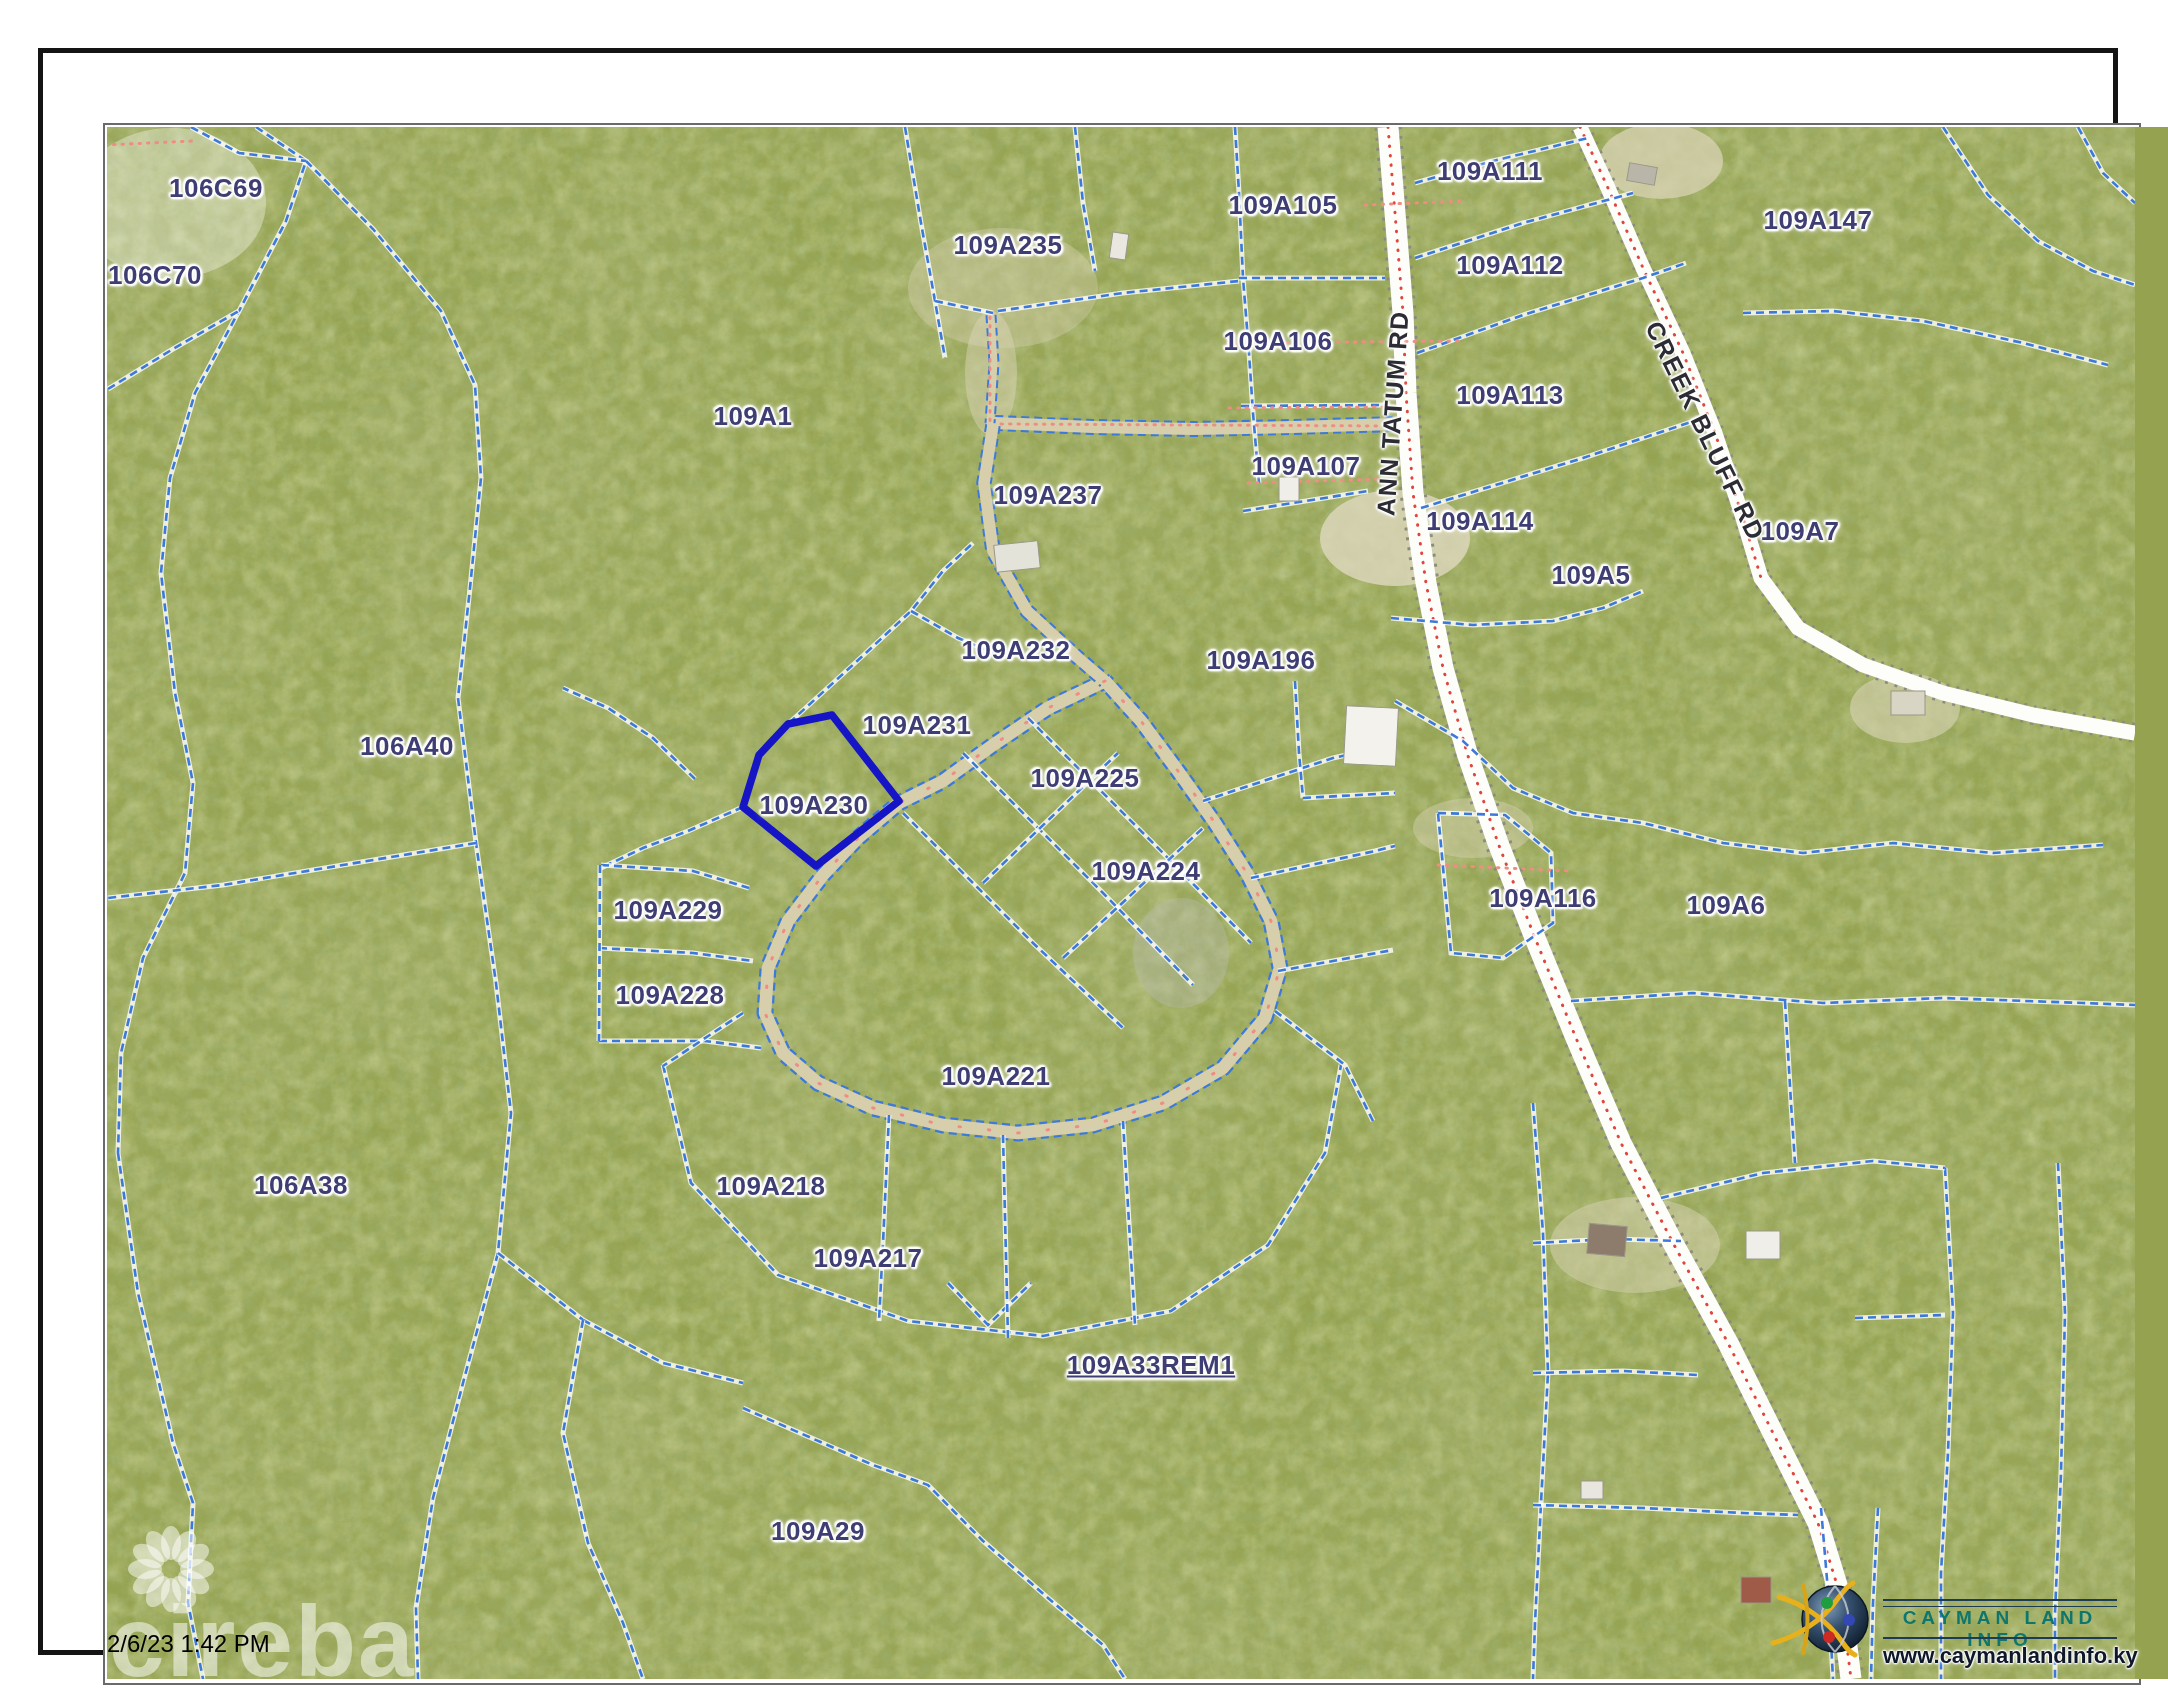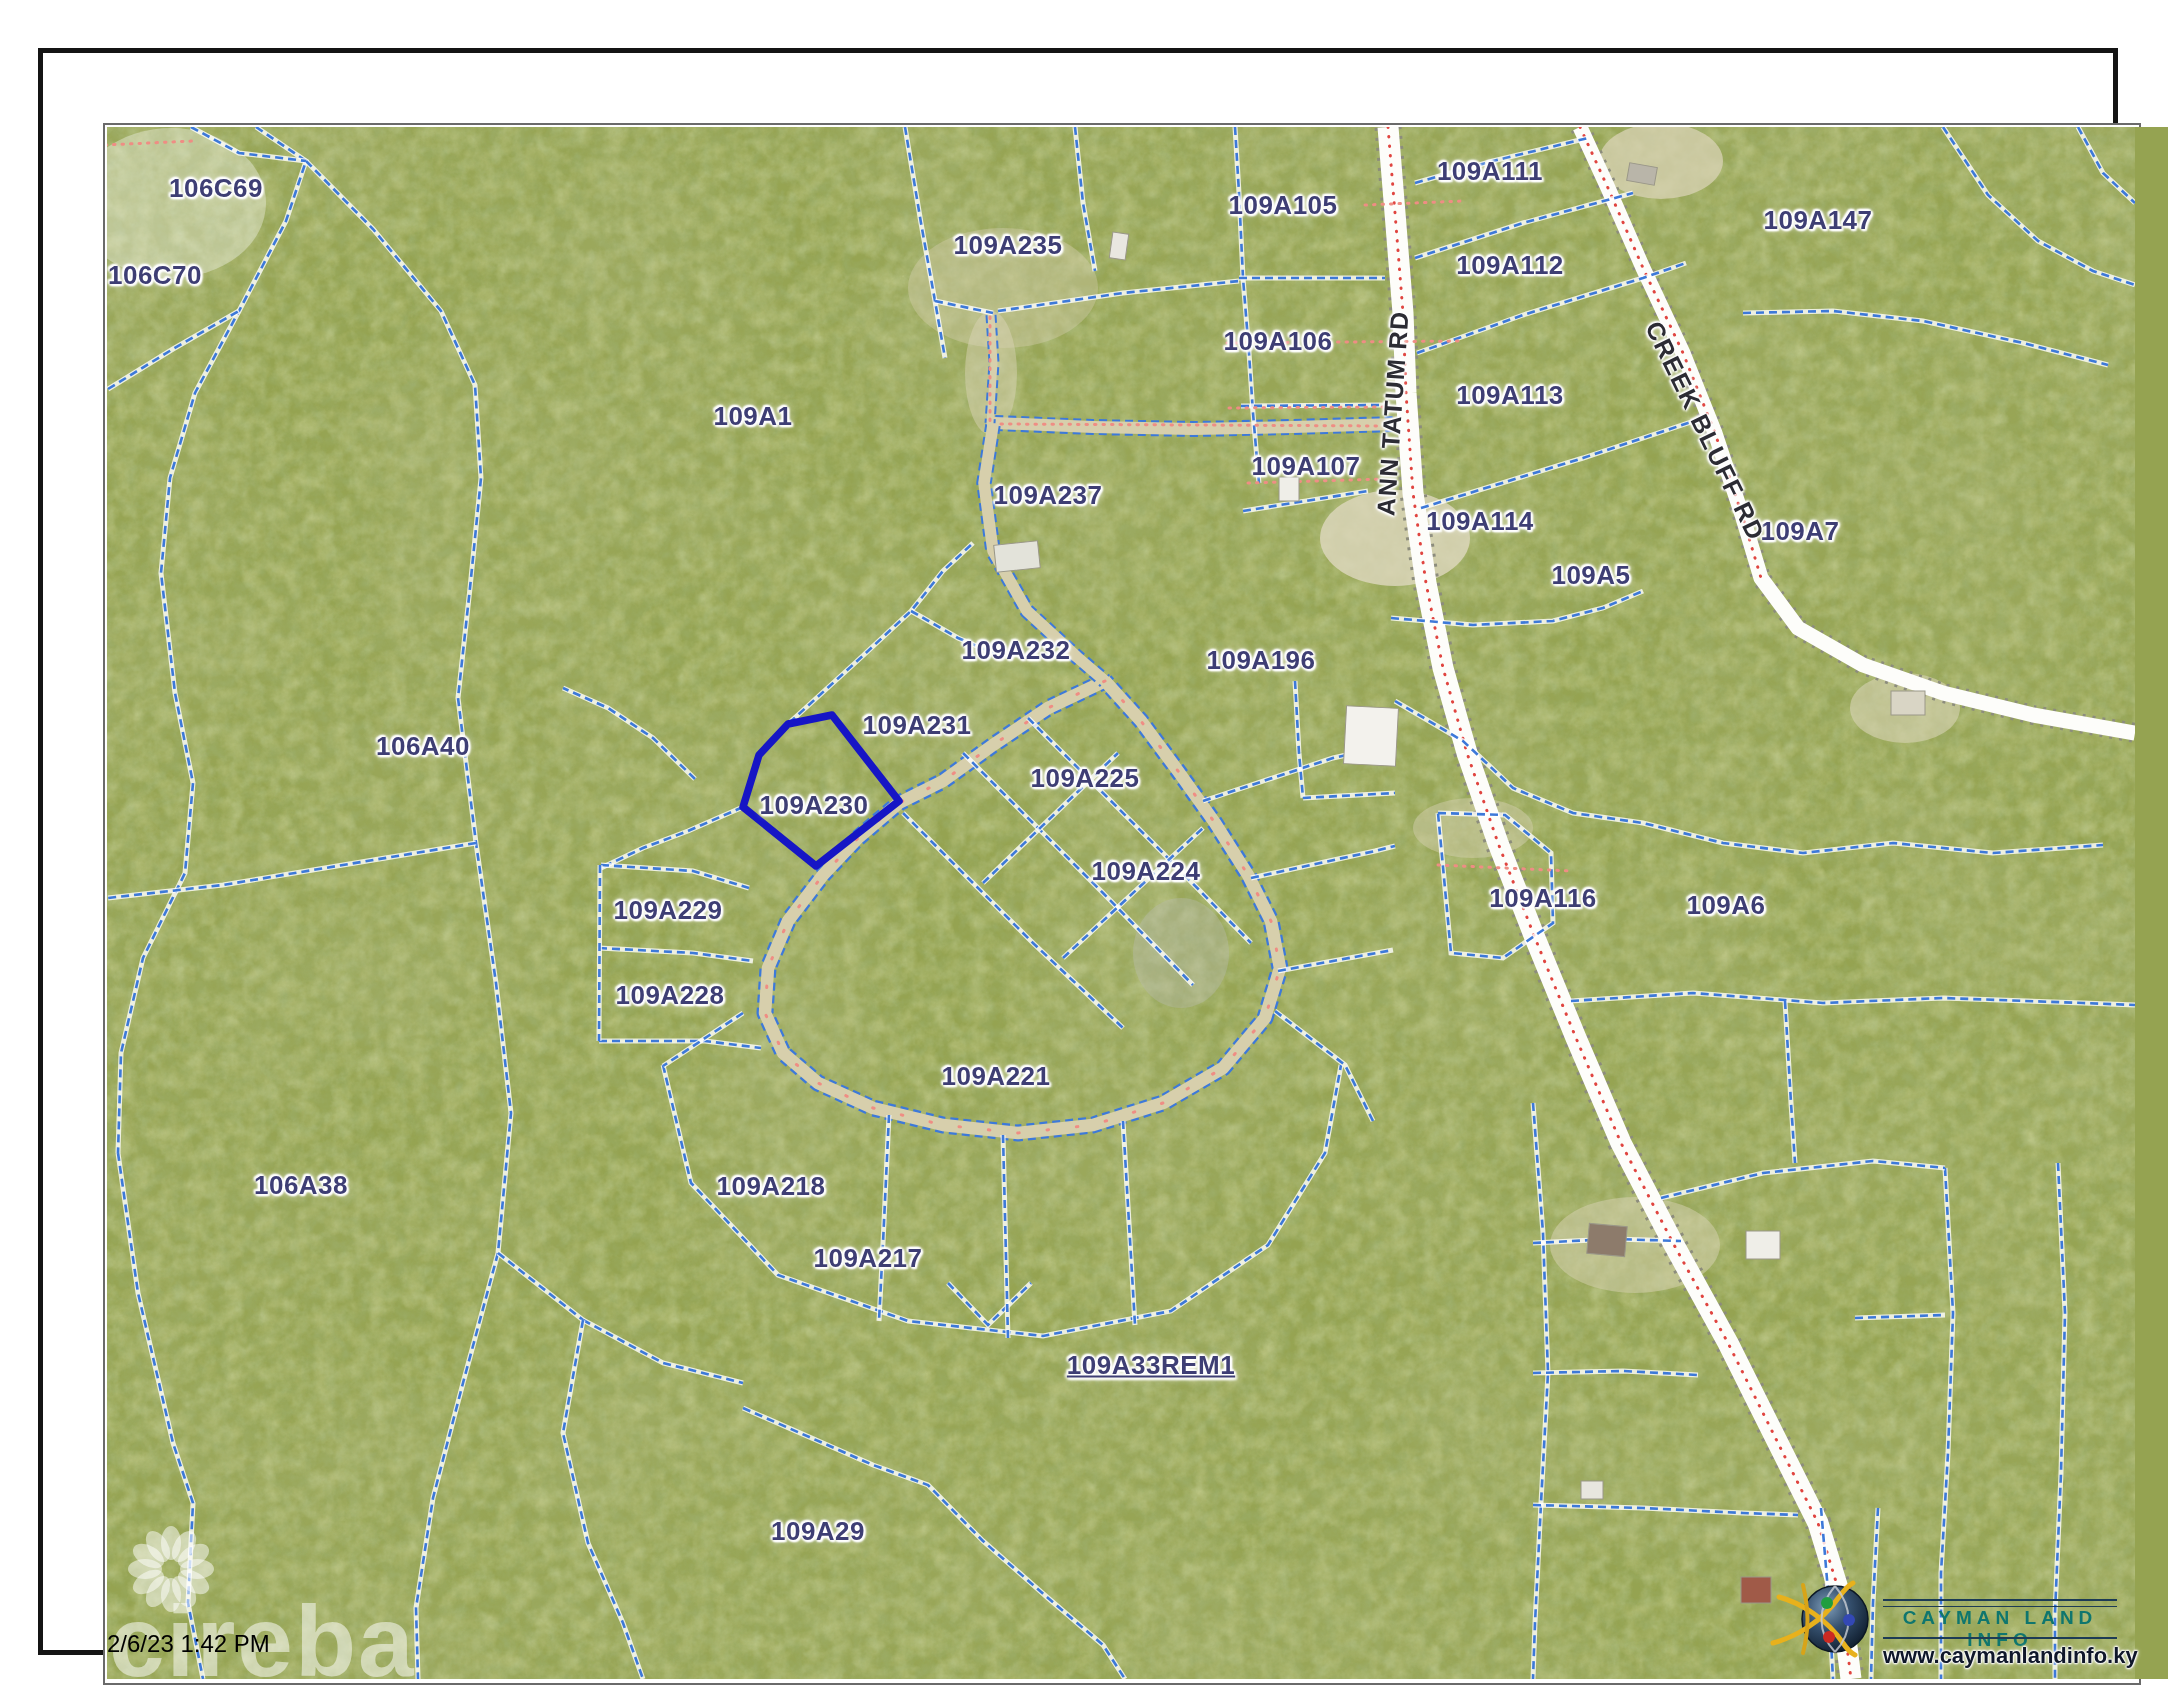--- a/index.html
+++ b/index.html
@@ -279,21 +279,21 @@
           <div class="parcel-label" style="left: 1403px; top: 268px;">109A113</div>
           <div class="parcel-label" style="left: 1711px; top: 93px;">109A147</div>
           <div class="parcel-label" style="left: 1693px; top: 404px;">109A7</div>
           <div class="parcel-label" style="left: 1373px; top: 394px;">109A114</div>
           <div class="parcel-label" style="left: 1484px; top: 448px;">109A5</div>
           <div class="parcel-label" style="left: 1154px; top: 533px;">109A196</div>
           <div class="parcel-label" style="left: 909px; top: 523px;">109A232</div>
           <div class="parcel-label" style="left: 810px; top: 598px;">109A231</div>
           <div class="parcel-label" style="left: 978px; top: 651px;">109A225</div>
           <div class="parcel-label" style="left: 1039px; top: 744px;">109A224</div>
-          <div class="parcel-label" style="left: 316px; top: 619px;">106A40</div>
+          <div class="parcel-label" style="left: 300px; top: 619px;">106A40</div>
           <div class="parcel-label" style="left: 561px; top: 783px;">109A229</div>
           <div class="parcel-label" style="left: 563px; top: 868px;">109A228</div>
           <div class="parcel-label" style="left: 1436px; top: 771px;">109A116</div>
           <div class="parcel-label" style="left: 1619px; top: 778px;">109A6</div>
           <div class="parcel-label" style="left: 889px; top: 949px;">109A221</div>
           <div class="parcel-label" style="left: 664px; top: 1059px;">109A218</div>
           <div class="parcel-label" style="left: 761px; top: 1131px;">109A217</div>
           <div class="parcel-label" style="left: 194px; top: 1058px;">106A38</div>
           <div class="parcel-label" style="left: 1044px; top: 1238px; text-decoration: underline;">109A33REM1</div>
           <div class="parcel-label" style="left: 711px; top: 1404px;">109A29</div>

